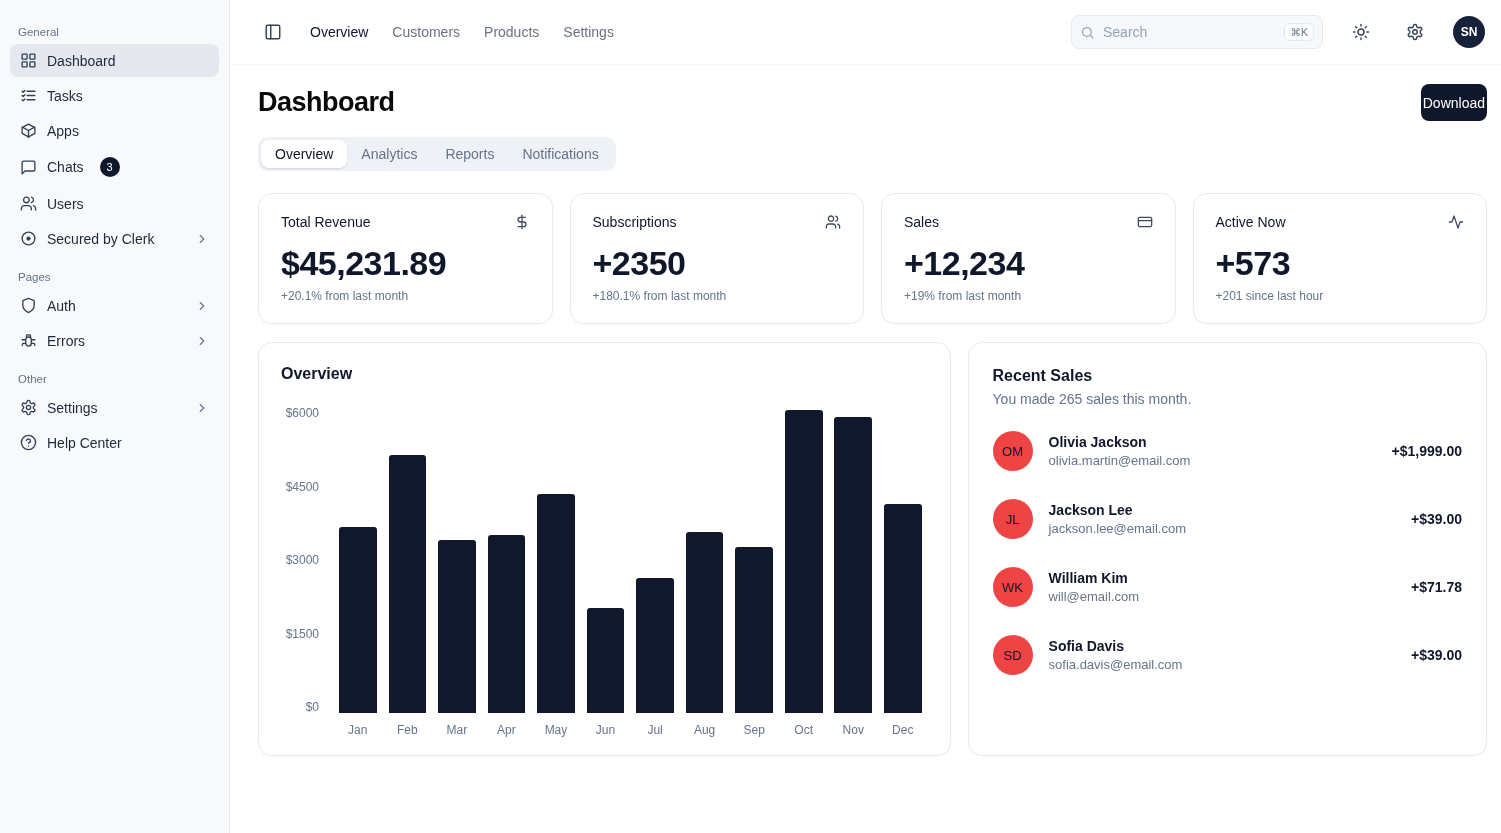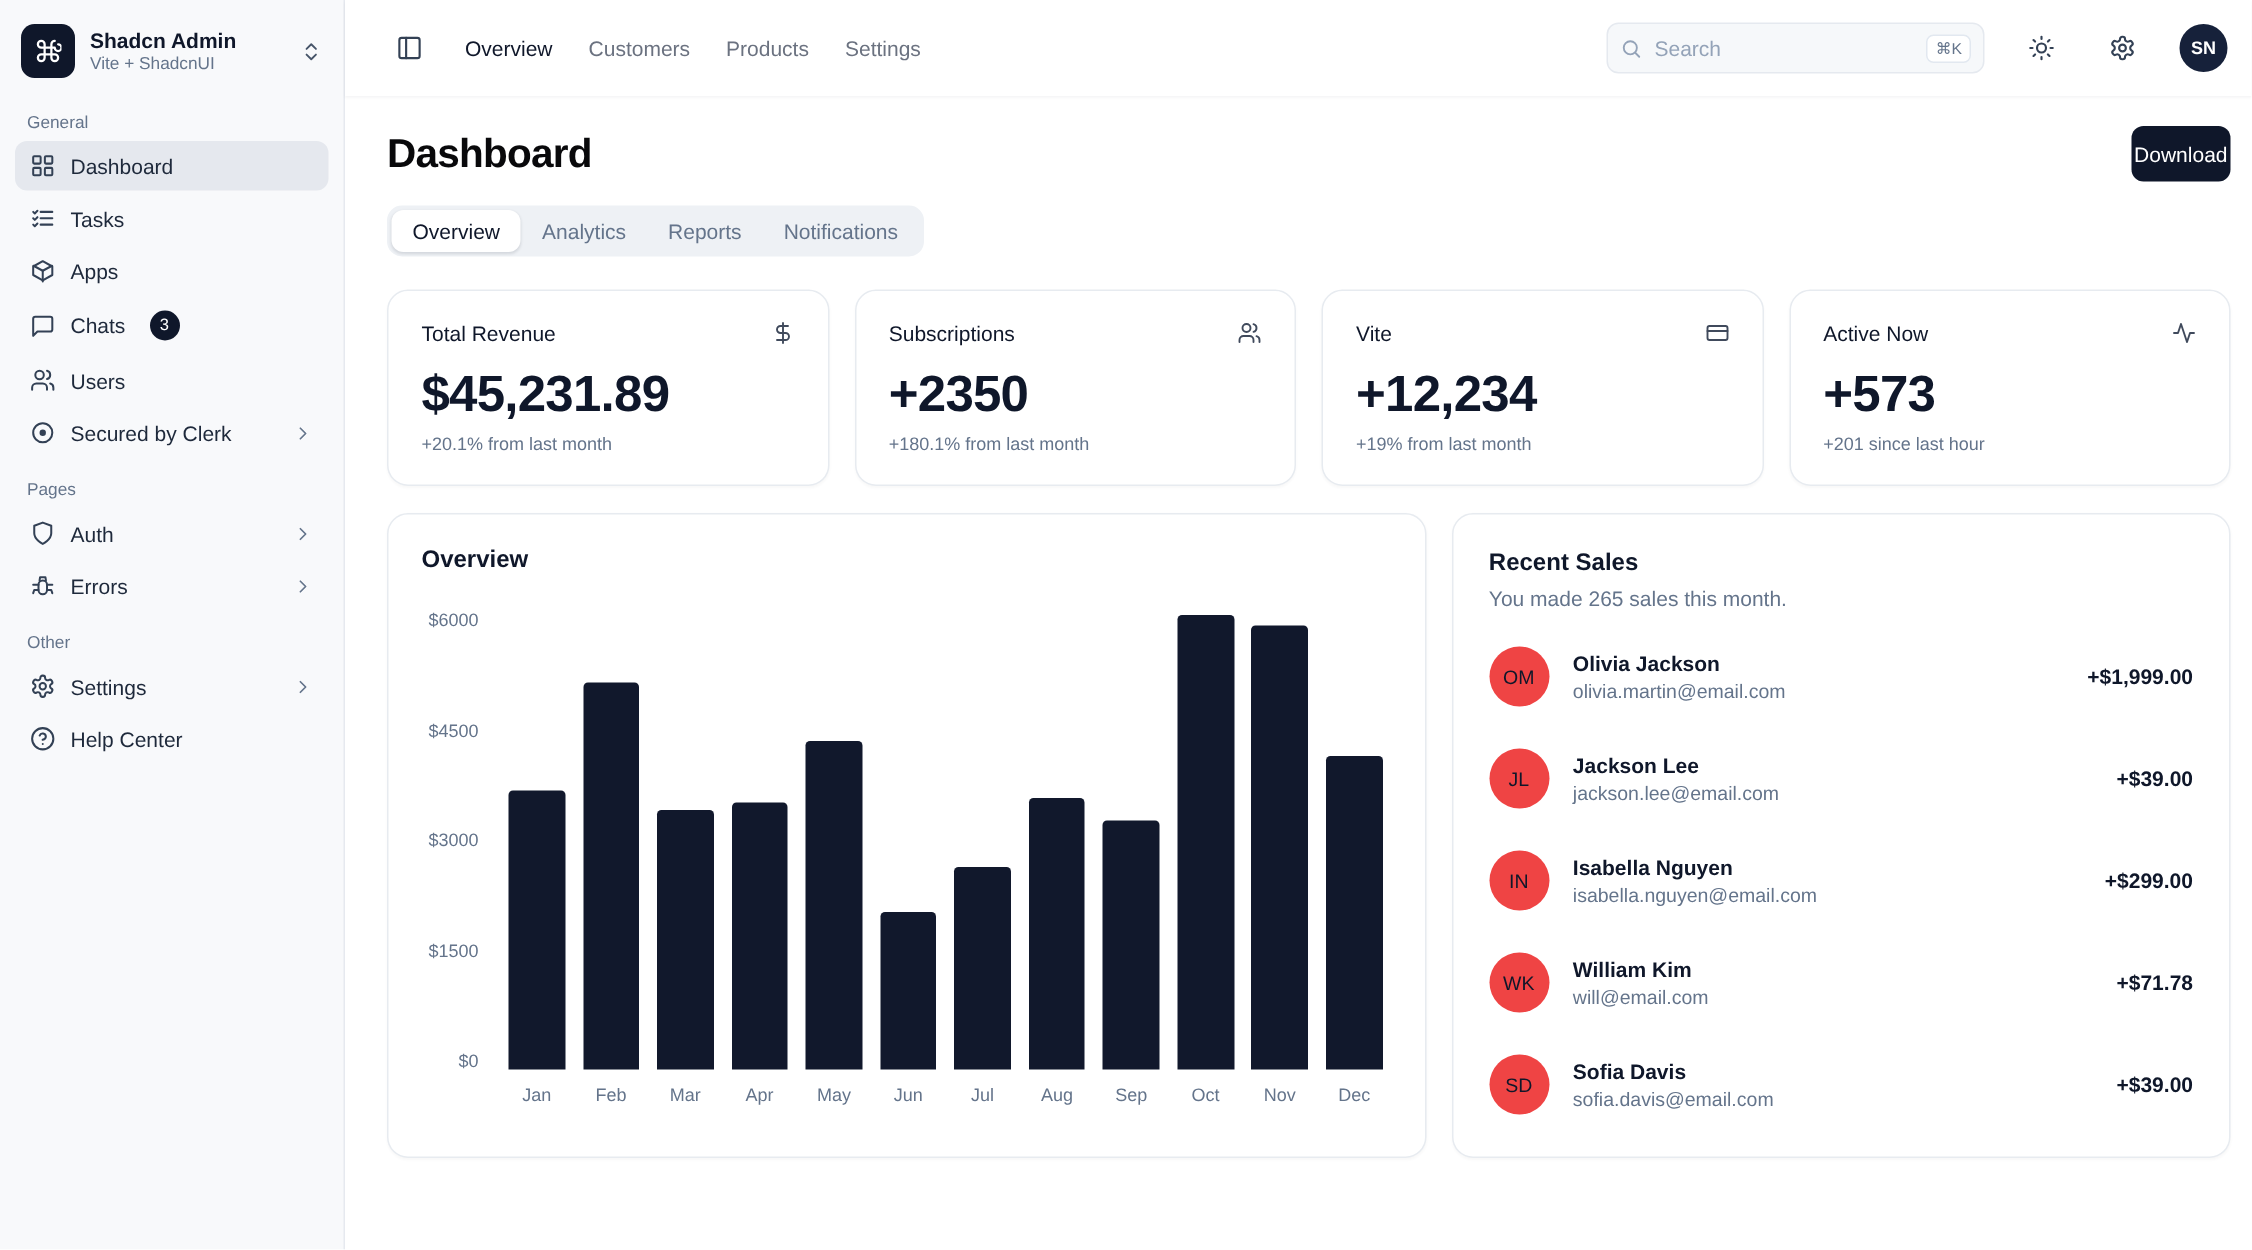--- a/index.html
+++ b/index.html
@@ -78,37 +78,20 @@
   .sale-amount { margin-left:auto; font-size:14px; font-weight:600; color:#0f172a; }
 
   svg { display:block; }
 </style>
 </head>
 <body>
 
 <div class="app">
 
   <aside class="sidebar">
-    <div class="team">
-      <div class="team-logo">
-        <svg width="18" height="18" viewBox="0 0 24 24" fill="none" stroke="currentColor" stroke-width="2" stroke-linecap="round" stroke-linejoin="round">
-            <path d="M18 3a3 3 0 0 0-3 3v12a3 3 0 1 0 3-3H6a3 3 0 1 0 3 3V6a3 3 0 1 0-3 3h12a3 3 0 1 0 3-3"></path>
-          </svg>
-      </div>
-      <div class="team-meta">
-        <span class="team-name">Shadcn Admin</span>
-        <span class="team-sub">Vite + ShadcnUI</span>
-      </div>
-      <span class="team-caret">
-        <svg width="15" height="15" viewBox="0 0 24 24" fill="none" stroke="currentColor" stroke-width="2" stroke-linecap="round" stroke-linejoin="round">
-            <path d="m7 15 5 5 5-5"></path>
-            <path d="m7 9 5-5 5 5"></path>
-          </svg>
-      </span>
-    </div>
 
     <div class="section-label">General</div>
 
     <div class="nav-item active">
       <span class="icn">
           <svg width="17" height="17" viewBox="0 0 24 24" fill="none" stroke="currentColor" stroke-width="1.9" stroke-linecap="round" stroke-linejoin="round">
             <rect x="3" y="3" width="7" height="7" rx="1"></rect>
             <rect x="14" y="3" width="7" height="7" rx="1"></rect>
             <rect x="3" y="14" width="7" height="7" rx="1"></rect>
             <rect x="14" y="14" width="7" height="7" rx="1"></rect>
@@ -327,21 +310,21 @@
                   <path d="M22 21v-2a4 4 0 0 0-3-3.87"></path>
                   <path d="M16 3.13a4 4 0 0 1 0 7.75"></path>
                 </svg>
               </span>
           </div>
           <div class="stat-value">+2350</div>
           <div class="stat-change">+180.1% from last month</div>
         </div>
         <div class="card stat-card">
           <div class="stat-head">
-            <span class="stat-title">Vite</span>
+            <span class="stat-title">Sales</span>
             <span class="stat-icn">
                 <svg width="16" height="16" viewBox="0 0 24 24" fill="none" stroke="currentColor" stroke-width="1.9" stroke-linecap="round" stroke-linejoin="round">
                   <rect x="2" y="5" width="20" height="14" rx="2"></rect>
                   <path d="M2 10h20"></path>
                 </svg>
               </span>
           </div>
           <div class="stat-value">+12,234</div>
           <div class="stat-change">+19% from last month</div>
         </div>
@@ -461,28 +444,20 @@
             </div>
             <div class="sale-row">
               <div class="sale-avatar">JL</div>
               <div class="sale-meta">
                 <span class="sale-name">Jackson Lee</span>
                 <span class="sale-email">jackson.lee@email.com</span>
               </div>
               <span class="sale-amount">+$39.00</span>
             </div>
             <div class="sale-row">
-              <div class="sale-avatar">IN</div>
-              <div class="sale-meta">
-                <span class="sale-name">Isabella Nguyen</span>
-                <span class="sale-email">isabella.nguyen@email.com</span>
-              </div>
-              <span class="sale-amount">+$299.00</span>
-            </div>
-            <div class="sale-row">
               <div class="sale-avatar">WK</div>
               <div class="sale-meta">
                 <span class="sale-name">William Kim</span>
                 <span class="sale-email">will@email.com</span>
               </div>
               <span class="sale-amount">+$71.78</span>
             </div>
             <div class="sale-row">
               <div class="sale-avatar">SD</div>
               <div class="sale-meta">

